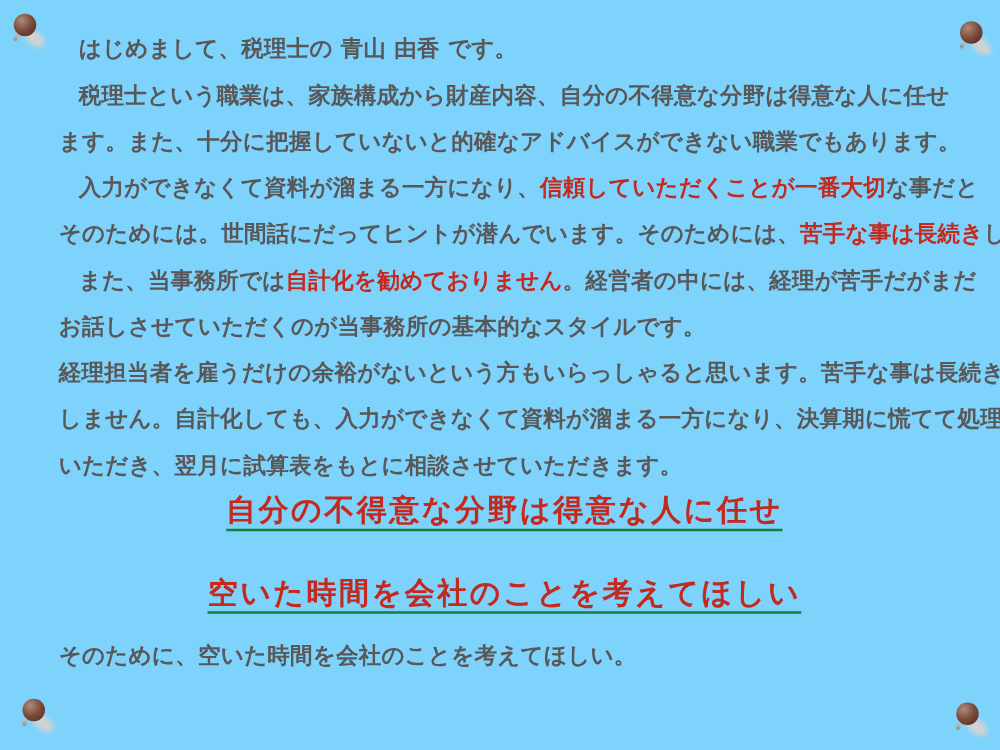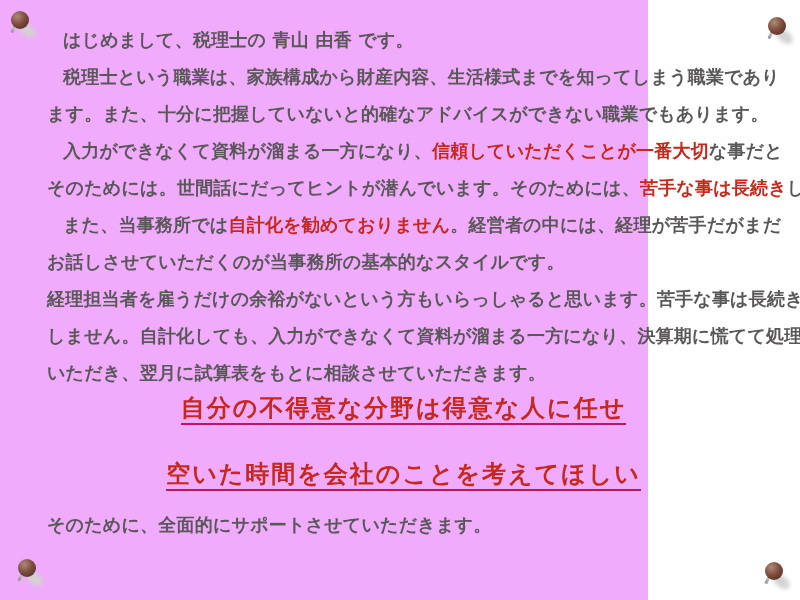--- a/index.html
+++ b/index.html
@@ -4,22 +4,22 @@
 <style>
   html, body { margin: 0; padding: 0; }
   body {
     width: 800px; height: 600px;
     background: #ffffff;
     font-family: "DejaVu Sans", "Liberation Sans", sans-serif;
     overflow: hidden;
   }
   .page {
     position: relative;
-    width: 648px; height: 600px;
-    background: #f0abfc;
+    width: 800px; height: 600px;
+    background: #7dd3fc;
   }
 
   
   .letter {
     position: absolute;
     left: 47px; top: 21px; width: 713px;
     color: #595757;
   }
   .line {
     height: 37px; line-height: 37px;
@@ -34,21 +34,21 @@
   .headline {
     height: 34px; line-height: 34px;
     text-align: center;
     font-size: 24px;
     font-weight: bold;
     white-space: nowrap;
   }
   .headline .hl-text {
     color: #c5281c;
     letter-spacing: 2px;
-    border-bottom: 2px solid #be185d;
+    border-bottom: 2px solid #15803d;
     padding-bottom: 1px;
   }
   .headline.second { margin-top: 32px; }
   .closing { margin-top: 15px; }
 
   
   .pin { position: absolute; width: 30px; height: 32px; }
   .pin .pin-shadow {
     position: absolute; left: 9px; top: 15px;
     width: 19px; height: 11px;
@@ -98,21 +98,21 @@
   <div class="pin br">
     <div class="pin-shadow"></div>
     <div class="pin-spike"></div>
     <div class="pin-ball"></div>
   </div>
 
   <div class="letter">
 
     <div class="line indent"><span>はじめまして、税理士の 青山 由香 です。</span></div>
 
-    <div class="line indent"><span>税理士という職業は、家族構成から財産内容、生活様式までを知ってしまう職業であり</span></div>
+    <div class="line indent"><span>税理士という職業は、家族構成から財産内容、自分の不得意な分野は得意な人に任せ</span></div>
 
     <div class="line"><span>ます。また、十分に把握していないと的確なアドバイスができない職業でもあります。</span></div>
 
     <div class="line indent"><span>入力ができなくて資料が溜まる一方になり、</span><span class="red">信頼していただくことが一番大切</span><span>な事だと</span></div>
 
     <div class="line"><span>そのためには。世間話にだってヒントが潜んでいます。そのためには、</span><span class="red">苦手な事は長続き</span><span>し</span></div>
 
     <div class="line indent"><span>また、当事務所では</span><span class="red">自計化を勧めておりません</span><span>。経営者の中には、経理が苦手だがまだ</span></div>
 
     <div class="line"><span>お話しさせていただくのが当事務所の基本的なスタイルです。</span></div>
@@ -121,16 +121,16 @@
 
     <div class="line"><span>しません。自計化しても、入力ができなくて資料が溜まる一方になり、決算期に慌てて処理</span></div>
 
 
     <div class="line"><span>いただき、翌月に試算表をもとに相談させていただきます。</span></div>
 
     <div class="headline"><span class="hl-text">自分の不得意な分野は得意な人に任せ</span></div>
 
     <div class="headline second"><span class="hl-text">空いた時間を会社のことを考えてほしい</span></div>
 
-    <div class="line closing"><span>そのために、全面的にサポートさせていただきます。</span></div>
+    <div class="line closing"><span>そのために、空いた時間を会社のことを考えてほしい。</span></div>
 
   </div>
 </div>
 
 </body></html>

